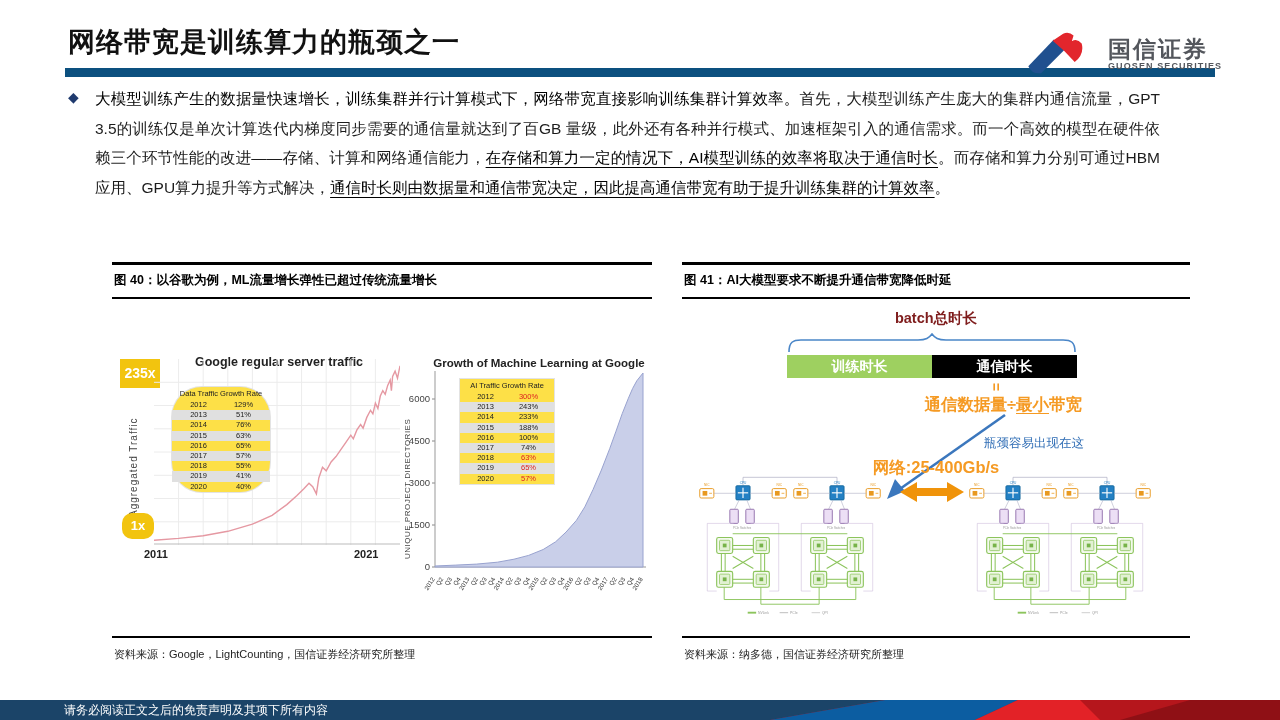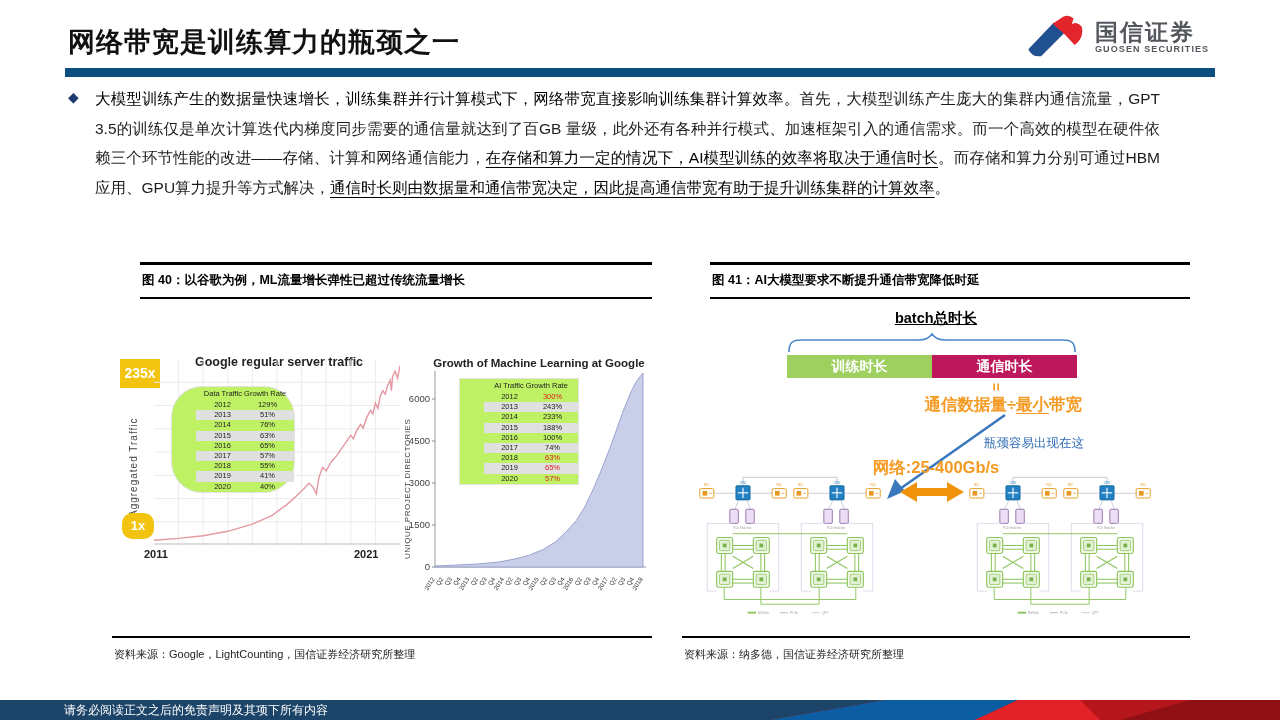--- a/index.html
+++ b/index.html
@@ -1,63 +1,63 @@
 <!DOCTYPE html>
 <html><head>
 <meta charset="utf-8">
 <style>
   html,body{margin:0;padding:0;background:#888;}
   .slide{position:relative;width:1280px;height:720px;background:#fff;overflow:hidden;
          font-family:"Liberation Sans","DejaVu Sans",sans-serif;margin:0 auto;}
   
   .page-title{position:absolute;left:68px;top:24px;font-size:27px;font-weight:bold;color:#111;letter-spacing:1px;margin:0;}
   .title-rule{position:absolute;left:65px;top:68px;width:1150px;height:9px;background:#0c507f;}
-  .logo{position:absolute;left:1026px;top:14px;display:flex;align-items:center;gap:11px;justify-content:center;}
+  .logo{position:absolute;left:1026px;top:31px;display:flex;align-items:center;gap:24px;justify-content:center;}
   .logo-cn{font-size:23px;font-weight:bold;color:#53565c;letter-spacing:2px;line-height:24px;}
   .logo-en{font-size:9px;font-weight:bold;color:#53565c;letter-spacing:1.1px;}
   
   .intro{position:absolute;left:68px;top:84px;width:1092px;}
   .bullet{position:absolute;left:0;top:5px;color:#1f3a6e;font-size:14px;}
   .intro-text{margin:0 0 0 27px;font-size:15.5px;line-height:29.5px;color:#1c1c1c;text-align:justify;}
   .intro-text .b{font-weight:normal;color:#000;}
   .intro-text .u{text-decoration:underline;text-underline-offset:4px;}
   
   .fig{position:absolute;top:262px;}
   .fig40{left:112px;width:540px;}
   .fig41{left:682px;width:508px;}
-  .fig-header{border-top:3px solid #000;border-bottom:2px solid #000;padding:7px 2px 8px;font-size:12.5px;font-weight:bold;color:#000;margin-left:28px;}
+  .fig-header{border-top:3px solid #000;border-bottom:2px solid #000;padding:7px 2px 8px;font-size:12.5px;font-weight:bold;color:#000;}
   .fig-body{position:relative;height:337px;}
   .fig-source{border-top:2px solid #000;padding:9px 2px;font-size:11px;color:#222;}
   
   .chartA{position:absolute;left:4px;top:46px;width:288px;height:272px;}
   .chartA .ctitle{position:absolute;left:38px;right:0;top:10px;text-align:center;font-size:12.5px;font-weight:bold;color:#222;}
   .badge{position:absolute;background:#f2c40f;color:#fff;font-weight:bold;text-align:center;}
   .badge-top{left:4px;top:14px;width:40px;height:29px;line-height:29px;font-size:14px;}
   .badge-bottom{left:6px;top:168px;width:32px;height:26px;line-height:26px;font-size:13px;border-radius:10px;}
   .vlabel{writing-mode:vertical-rl;transform:rotate(180deg);}
   .ylabelA{position:absolute;left:12px;top:52px;height:120px;font-size:10px;color:#444;letter-spacing:1px;}
   .plotA{position:absolute;left:38px;top:14px;}
   .xlab{position:absolute;top:203px;font-size:11px;font-weight:bold;color:#222;}
   .x-start{left:28px;text-align:right;} .x-end{left:238px;}
   
   .chartB{position:absolute;left:293px;top:42px;width:246px;height:292px;}
   .chartB .ctitle{position:absolute;left:22px;right:0;top:16px;text-align:center;font-size:11.5px;font-weight:bold;color:#222;}
   .ylabelB{position:absolute;left:-2px;top:48px;height:170px;font-size:8px;color:#444;letter-spacing:.5px;}
   .plotB{position:absolute;left:4px;top:30px;}
   
-  .otable{position:absolute;background:#bef264;font-size:7.5px;color:#222;box-shadow:0 0 0 1px #e3e3e3;padding-left:24px;}
+  .otable{position:absolute;background:#fde047;font-size:7.5px;color:#222;box-shadow:0 0 0 1px #e3e3e3;}
   .tableA{left:56px;top:42px;width:98px;border-radius:30px;}
   .tableB{left:55px;top:38px;width:94px;}
   .trow{display:flex;padding:1px 4px;line-height:8.2px;}
   .trow span{flex:1;text-align:center;}
   .trow.alt{background:#e0e0e0;}
   .thead{text-align:center;display:block;padding:2px 2px;line-height:9px;}
   .redv{color:#d22;}
   
-  .batch-label{position:absolute;left:0;width:100%;top:10px;text-align:center;font-size:14.5px;font-weight:bold;color:#000000;text-decoration:underline;}
+  .batch-label{position:absolute;left:0;width:100%;top:10px;text-align:center;font-size:14.5px;font-weight:bold;color:#7f1d1d;}
   .brace{position:absolute;left:105px;top:34px;}
   .timebar{position:absolute;left:105px;top:56px;width:290px;height:23px;display:flex;}
   .timebar div{flex:1;color:#fff;font-size:14px;font-weight:bold;text-align:center;line-height:23px;}
   .equals{position:absolute;left:310px;top:80px;color:#f59a23;font-weight:bold;font-size:14px;transform:rotate(90deg);}
   .formula{position:absolute;right:108px;top:95px;font-size:16.5px;font-weight:bold;color:#f59a23;}
   .formula .u{text-decoration:underline;text-underline-offset:3px;}
   .bneck{position:absolute;left:302px;top:136px;font-size:12.5px;color:#2f6db5;}
   .netlabel{position:absolute;left:0;width:100%;top:158px;text-align:center;font-size:16.5px;font-weight:bold;color:#f59a23;}
   .arrow-svg{position:absolute;left:195px;top:112px;}
   .dbl-arrow{position:absolute;left:218px;top:182px;}
@@ -255,21 +255,21 @@
   <div class="fig fig41">
     <div class="fig-header">图 41：AI大模型要求不断提升通信带宽降低时延</div>
     <div class="fig-body">
 
       <div class="batch-label">batch总时长</div>
       <svg class="brace" width="290" height="20" viewBox="0 0 290 20">
         <path d="M2,19 C2,9 6,7 14,7 L131,7 C139,7 142,5 145,1 C148,5 151,7 159,7 L276,7 C284,7 288,9 288,19" fill="none" stroke="#4a86c8" stroke-width="1.6"></path>
       </svg>
       <div class="timebar">
         <div style="background: rgb(158, 208, 96);">训练时长</div>
-        <div style="background: #be185d;">通信时长</div>
+        <div style="background: #000000;">通信时长</div>
       </div>
       <div class="equals">=</div>
       <div class="formula"><span>通信数据量÷</span><span class="u">最小</span><span>带宽</span></div>
       <svg class="arrow-svg" width="135" height="94" viewBox="0 0 135 94">
         <line x1="128" y1="4" x2="20" y2="80" stroke="#3b77bd" stroke-width="2.6"></line>
         <polygon points="10,88 28,80 18,68" fill="#3b77bd"></polygon>
       </svg>
       <div class="bneck">瓶颈容易出现在这</div>
       <div class="netlabel">网络:25-400Gb/s</div>
       <svg class="dbl-arrow" width="64" height="22" viewBox="0 0 64 22">

